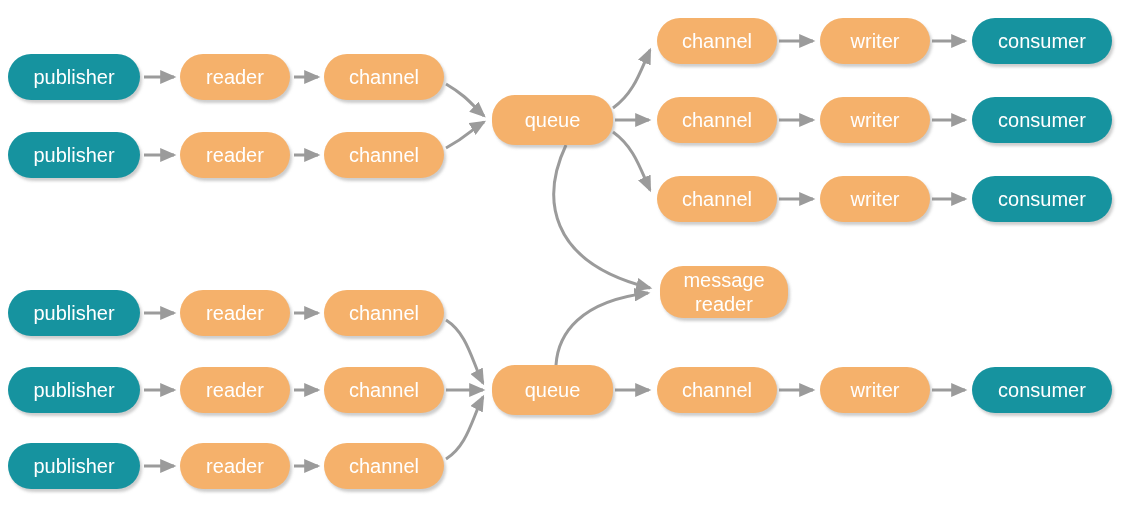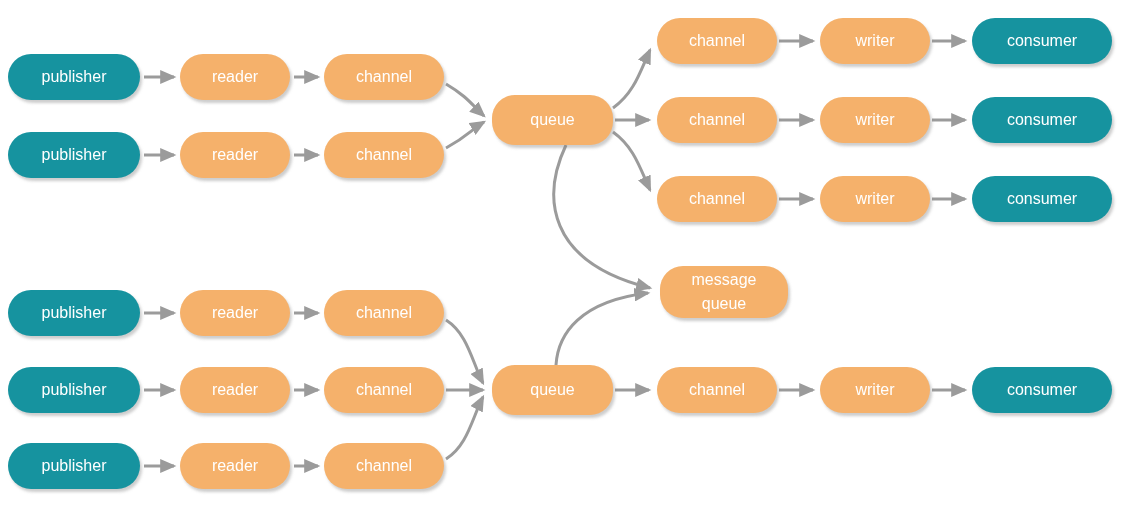--- a/index.html
+++ b/index.html
@@ -30,21 +30,21 @@
   #arrowhead path {
     fill: var(--arrow, #9b9b9b);
   }
   .node {
     position: absolute;
     display: flex;
     align-items: center;
     justify-content: center;
     border-radius: 23px;
     color: #ffffff;
-    font-size: 16px;
+    font-size: 20px;
     line-height: 24px;
     text-align: center;
     white-space: pre-line;
     box-shadow: 2px 3px 3px rgba(130,130,130,0.4);
     box-sizing: border-box;
   }
   .node.teal   { background: var(--teal, #16939f); }
   .node.orange { background: var(--orange, #f5b16b); }
 </style>
 </head>
@@ -100,21 +100,21 @@
     <div class="node orange" style="left: 657px; top: 18px; width: 120px; height: 46px;">channel</div>
     <div class="node orange" style="left: 820px; top: 18px; width: 110px; height: 46px;">writer</div>
     <div class="node teal" style="left: 972px; top: 18px; width: 140px; height: 46px;">consumer</div>
     <div class="node orange" style="left: 657px; top: 97px; width: 120px; height: 46px;">channel</div>
     <div class="node orange" style="left: 820px; top: 97px; width: 110px; height: 46px;">writer</div>
     <div class="node teal" style="left: 972px; top: 97px; width: 140px; height: 46px;">consumer</div>
     <div class="node orange" style="left: 657px; top: 176px; width: 120px; height: 46px;">channel</div>
     <div class="node orange" style="left: 820px; top: 176px; width: 110px; height: 46px;">writer</div>
     <div class="node teal" style="left: 972px; top: 176px; width: 140px; height: 46px;">consumer</div>
     <div class="node orange" style="left: 660px; top: 266px; width: 128px; height: 52px;">message
-queue</div>
+reader</div>
     <div class="node teal" style="left: 8px; top: 290px; width: 132px; height: 46px;">publisher</div>
     <div class="node orange" style="left: 180px; top: 290px; width: 110px; height: 46px;">reader</div>
     <div class="node orange" style="left: 324px; top: 290px; width: 120px; height: 46px;">channel</div>
     <div class="node teal" style="left: 8px; top: 367px; width: 132px; height: 46px;">publisher</div>
     <div class="node orange" style="left: 180px; top: 367px; width: 110px; height: 46px;">reader</div>
     <div class="node orange" style="left: 324px; top: 367px; width: 120px; height: 46px;">channel</div>
     <div class="node teal" style="left: 8px; top: 443px; width: 132px; height: 46px;">publisher</div>
     <div class="node orange" style="left: 180px; top: 443px; width: 110px; height: 46px;">reader</div>
     <div class="node orange" style="left: 324px; top: 443px; width: 120px; height: 46px;">channel</div>
     <div class="node orange" style="left: 492px; top: 365px; width: 121px; height: 50px;">queue</div>

